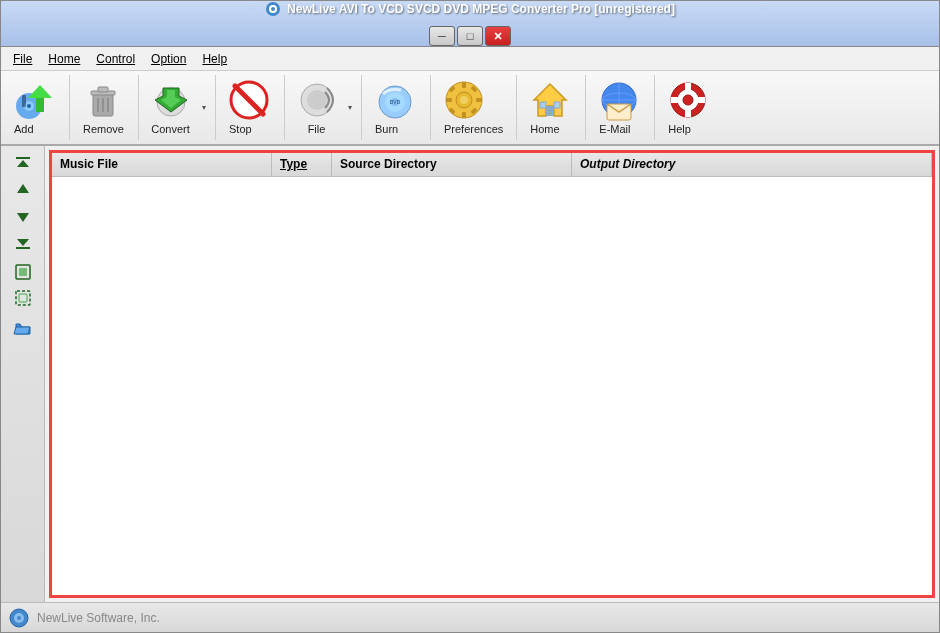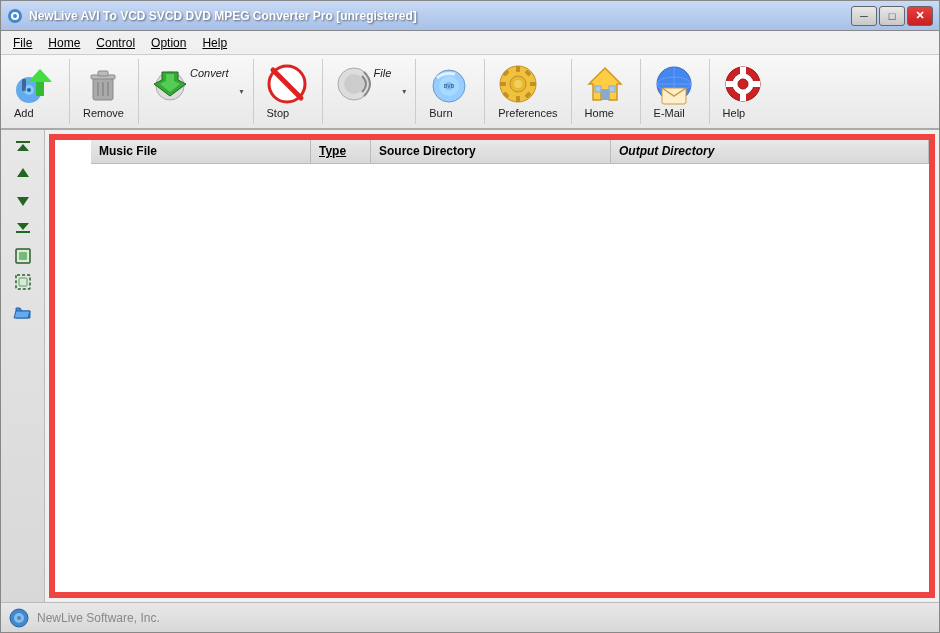--- a/index.html
+++ b/index.html
@@ -13,27 +13,28 @@
       width: 940px;
       height: 633px;
       border: 1px solid #888;
       display: flex;
       flex-direction: column;
       background: #f0f0f0;
       box-shadow: 2px 2px 8px rgba(0,0,0,0.3);
     }
     
     .title-bar {
-      height: 30px;
+      height: 46px;
       background: linear-gradient(to bottom, #c8daf5, #a8c0e8);
       display: flex;
       align-items: center;
       justify-content: space-between;
       padding: 0 6px;
       border-bottom: 1px solid #888;
+      flex-direction: column;
     }
     .title-bar-left {
       display: flex;
       align-items: center;
       gap: 6px;
     }
     .title-bar-icon {
       width: 16px;
       height: 16px;
     }
@@ -121,29 +122,29 @@
       display: flex;
       align-items: center;
       justify-content: center;
     }
     .split-btn {
       display: flex;
       align-items: stretch;
     }
     .split-main {
       display: flex;
-      flex-direction: row;
+      flex-direction: column;
+      align-items: center;
       justify-content: center;
       padding: 4px 6px;
       cursor: pointer;
       border-radius: 3px 0 0 3px;
       min-width: 54px;
       border: 1px solid transparent;
       border-right: none;
-      font-style: italic;
     }
     .split-arrow {
       display: flex;
       align-items: center;
       justify-content: center;
       width: 14px;
       cursor: pointer;
       border-radius: 0 3px 3px 0;
       border: 1px solid transparent;
       font-size: 8px;
@@ -179,23 +180,22 @@
       color: #226622;
       font-size: 14px;
     }
 
     
     .file-list-area {
       flex: 1;
       display: flex;
       flex-direction: column;
       background: white;
-      border: 6px solid #ef4444;
+      border: 3px solid #ef4444;
       margin: 4px;
-      padding-left: 36px;
     }
     .file-list-header {
       display: flex;
       background: linear-gradient(to bottom, #e8e8e8, #d8d8d8);
       border-bottom: 1px solid #bbb;
       height: 24px;
     }
     .col-header {
       padding: 4px 8px;
       font-size: 12px;

